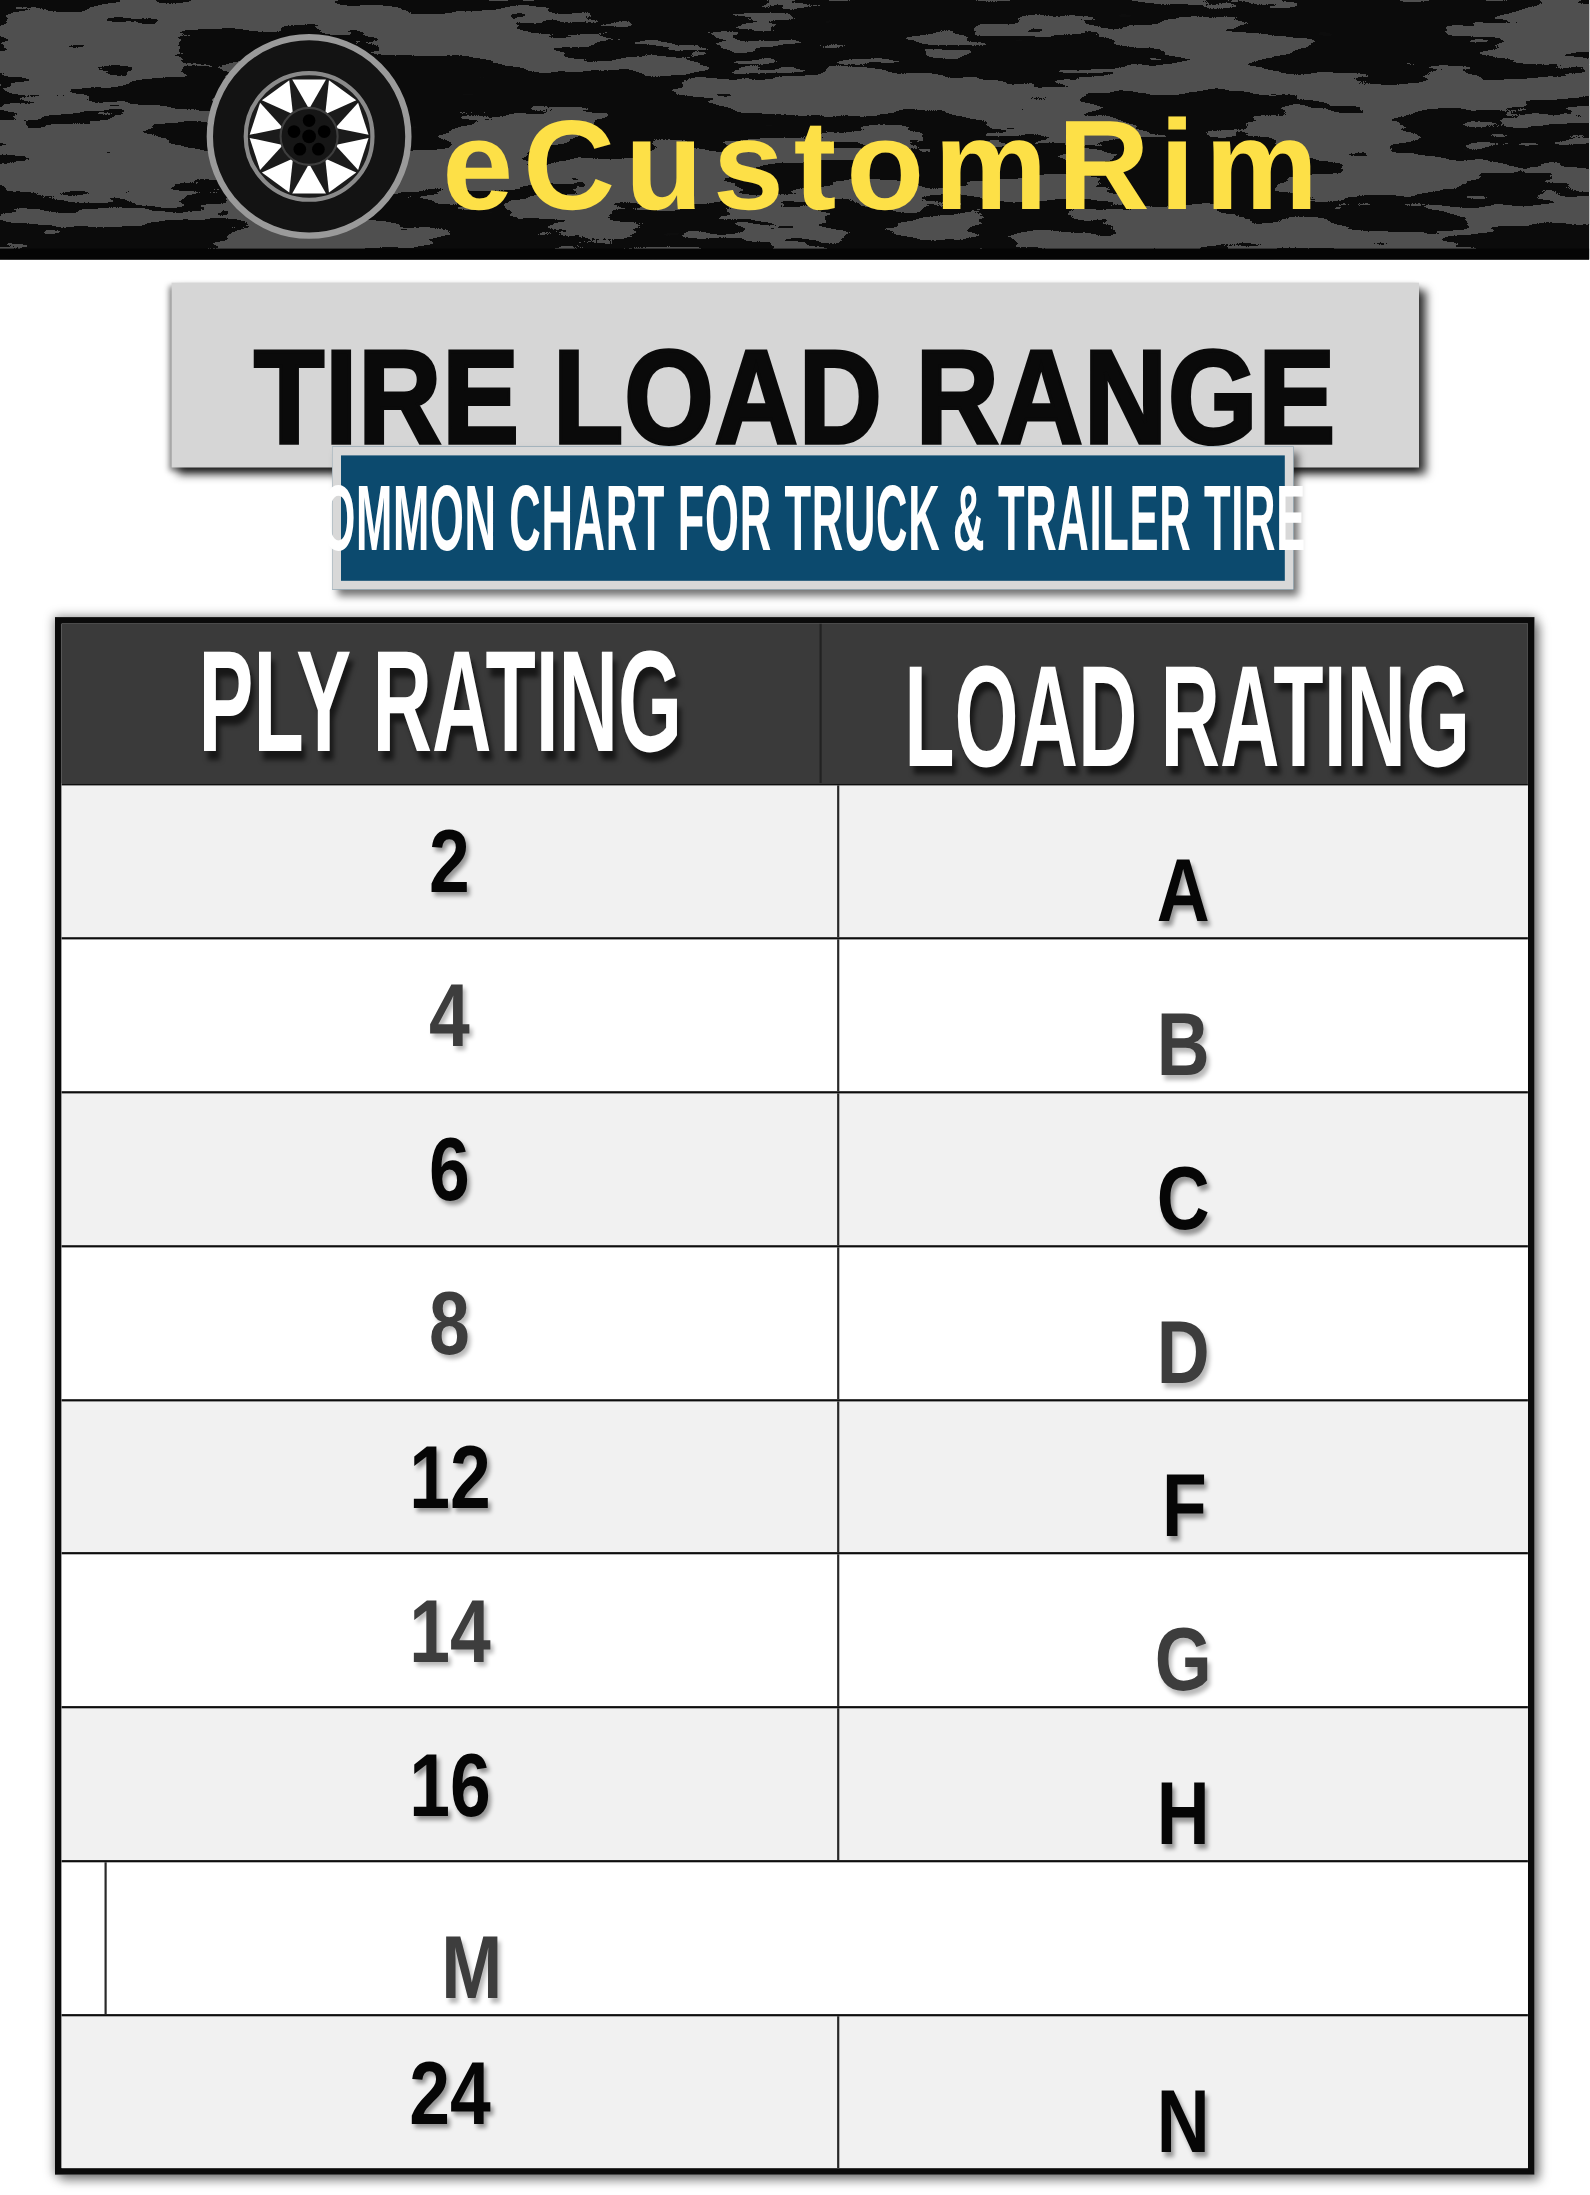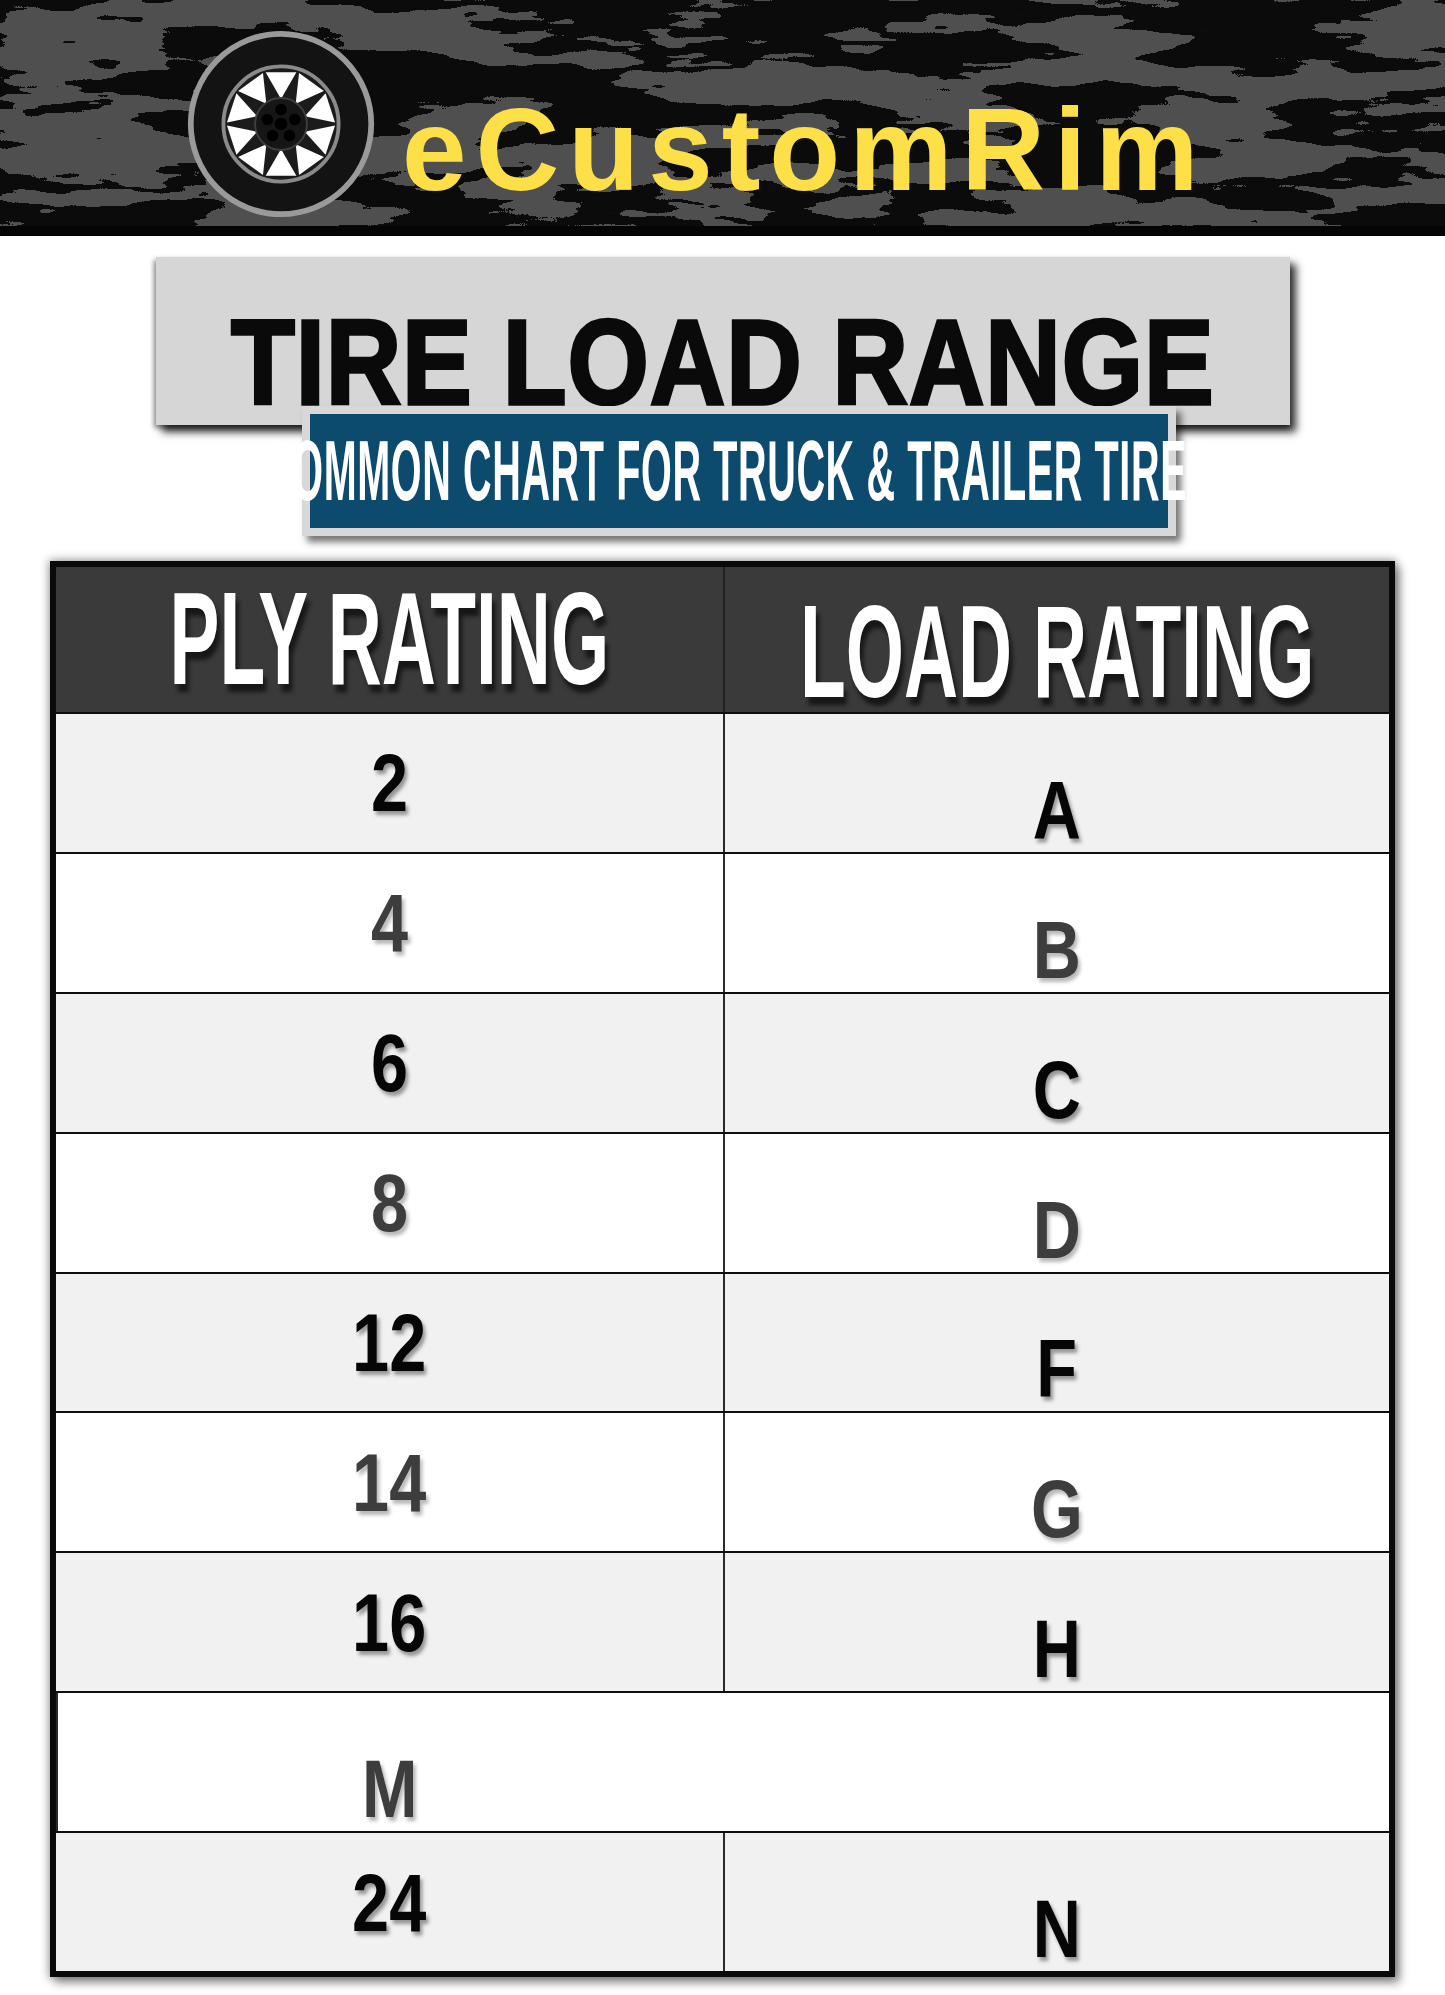--- a/index.html
+++ b/index.html
@@ -56,21 +56,21 @@
   .thead .cell.right{border-left:2px solid rgba(0,0,0,0.4);}
   .head-text{
     font-size:104px; font-weight:bold; color:#ffffff; white-space:nowrap;
     transform:scale(0.72,1.26);
     text-shadow:5px 6px 5px rgba(0,0,0,0.6);
   }
   .tbody{flex:1 1 auto; display:flex; flex-direction:column;}
   .row{flex:1 1 0; display:flex; border-top:2px solid #0e0e0e;}
   .row:nth-child(odd){background:#f1f1f1;}
   .row:nth-child(even){background:#ffffff;}
-  .cell{width:50%; display:flex; align-items:center; justify-content:center; box-sizing:border-box;}
+  .cell{width:50%; display:flex; align-items:center; justify-content:center; box-sizing:border-box;margin-left:39px;}
   .cell.right{border-left:2px solid rgba(5,5,5,0.85);align-items:flex-end;}
   .val{
     font-size:74px; font-weight:bold; white-space:nowrap;
     transform:scale(0.9,1.1);
   }
   .row:nth-child(odd) .val{color:#060606; text-shadow:3px 4px 4px rgba(0,0,0,0.38);}
   .row:nth-child(even) .val{color:#3d3d3d; text-shadow:3px 4px 4px rgba(0,0,0,0.28);}
 </style>
 </head>
 <body>

